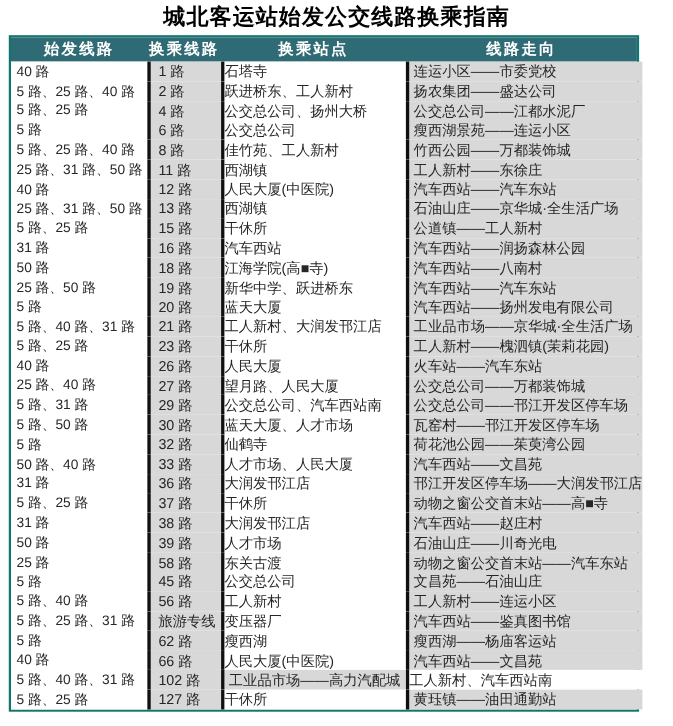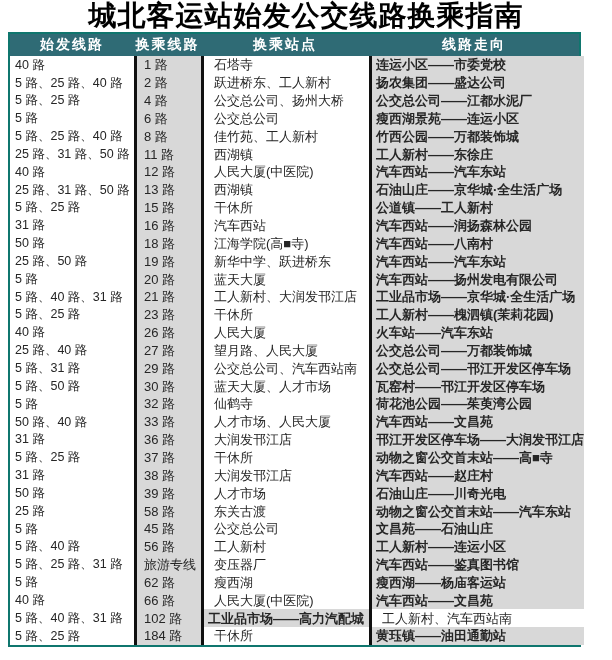--- a/index.html
+++ b/index.html
@@ -4,21 +4,21 @@
 <style>
   html,body{margin:0;padding:0;}
   body{
     width:612px;height:660px;background:#ffffff;
     font-family:"Liberation Sans","DejaVu Sans",sans-serif;
     -webkit-font-smoothing:antialiased;
   }
   .page{position:relative;width:612px;height:660px;background:#ffffff;overflow:hidden;}
   .title{
     margin:0;padding-top:2px;height:28px;
-    text-align:center;font-size:28px;line-height:28px;font-weight:bold;
+    text-align:center;font-size:20px;line-height:28px;font-weight:bold;
     letter-spacing:1px;color:#000000;white-space:nowrap;
   }
   .table{
     position:absolute;left:8px;top:32px;width:573px;
     border:2px solid #0f766e;background:#ffffff;box-sizing:border-box;
   }
   .thead{
     display:grid;grid-template-columns:124px 67px 168px 1fr;
     height:22px;background:#2f6b75;
   }
@@ -30,22 +30,22 @@
     display:grid;grid-template-columns:124px 67px 168px 1fr;
     grid-auto-rows:17.85px;
   }
   .td{
     font-size:13px;color:#262626;
     display:flex;align-items:center;white-space:nowrap;
     box-sizing:border-box;line-height:1;
   }
   .td.c0{padding-left:5px;font-size:12.5px;background:#ffffff;text-align:right;}
   .td.c1{padding-left:7px;background:#d8d8d8;border-left:3px solid #101010;}
-  .td.c2{padding-left:10px;background:#ffffff;border-left:3px solid #101010;}
-  .td.c3{padding-left:4px;background:#d8d8d8;border-left:3px solid #101010;font-weight:bold;}
+  .td.c2{background:#ffffff;border-left:3px solid #101010;}
+  .td.c3{padding-left:4px;background:#d8d8d8;border-left:3px solid #101010;}
 </style>
 </head>
 <body>
 
 <div class="page">
   <h1 class="title">城北客运站始发公交线路换乘指南</h1>
 
   <div class="table">
     <div class="thead">
       <div class="th">始发线路</div>
@@ -176,18 +176,18 @@
         <div class="td c3">瘦西湖——杨庙客运站</div>
         <div class="td c0">40 路</div>
         <div class="td c1">66 路</div>
         <div class="td c2">人民大厦(中医院)</div>
         <div class="td c3">汽车西站——文昌苑</div>
         <div class="td c0">5 路、40 路、31 路</div>
         <div class="td c1">102 路</div>
         <div class="td c3">工业品市场——高力汽配城</div>
         <div class="td c2">工人新村、汽车西站南</div>
         <div class="td c0">5 路、25 路</div>
-        <div class="td c1">184 路</div>
+        <div class="td c1">127 路</div>
         <div class="td c2">干休所</div>
         <div class="td c3">黄珏镇——油田通勤站</div>
       </div>
   </div>
 </div>
 
 </body></html>

